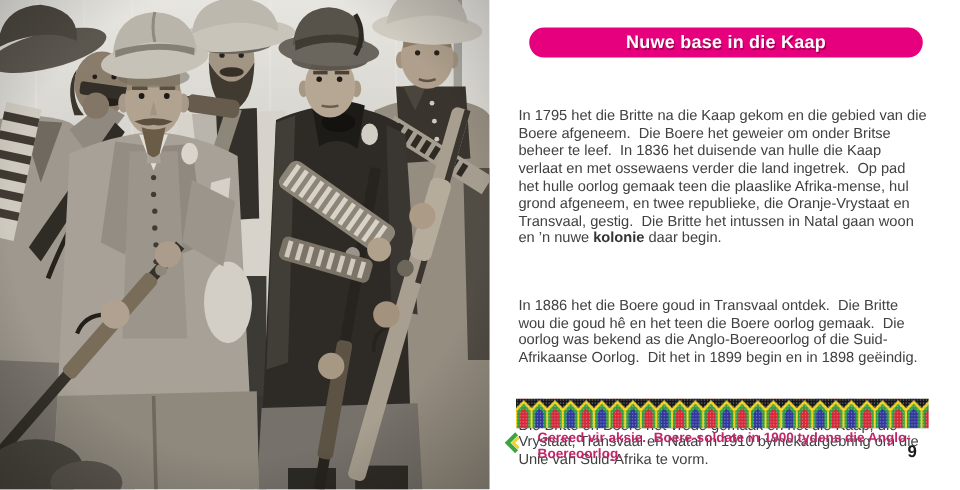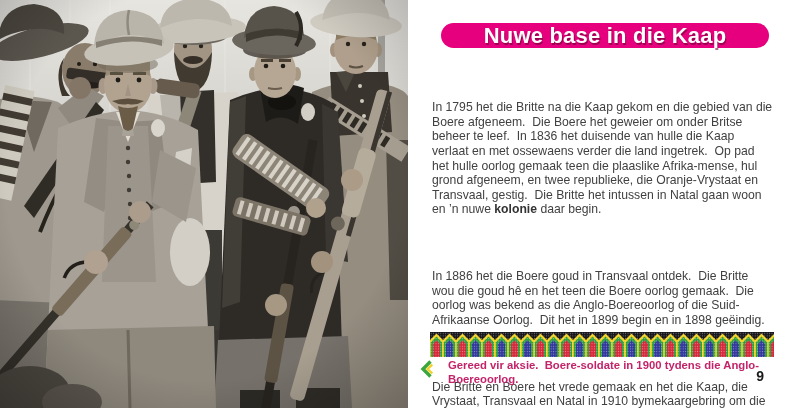--- a/index.html
+++ b/index.html
@@ -4,29 +4,29 @@
 <style>
   html,body{margin:0;padding:0;background:#ffffff;}
   body{width:800px;height:408px;font-family:"Liberation Sans",sans-serif;}
   .spread{position:relative;width:800px;height:408px;background:#ffffff;overflow:hidden;}
   .photo-pane{position:absolute;left:0;top:0;width:408px;height:408px;overflow:hidden;}
   .photo-pane svg{display:block;}
   .text-pane{position:absolute;left:408px;top:0;width:392px;height:408px;}
   .title-pill{
     position:absolute;left:33px;top:23px;width:328px;height:25px;
     background:#e6007e;border-radius:13px;color:#ffffff;
-    font-weight:bold;font-size:22px;line-height:25px;text-align:center;
+    font-weight:bold;font-size:15px;line-height:25px;text-align:center;
     letter-spacing:.2px;text-shadow:1px 1.5px 0 rgba(96,0,44,.55);
   }
   .article{
     position:absolute;left:24px;top:54px;width:342px;
     color:#414141;font-size:12.2px;line-height:14.6px;
     white-space:pre-wrap;
   }
-  .article p{margin:17px 0 6px 0;}
+  .article p{margin:6px 0 6px 0;}
   .article strong{font-weight:bold;color:#333333;}
   .bead-border{position:absolute;left:22px;top:332px;width:344px;height:25px;line-height:0;}
   .caption-row{position:absolute;left:12px;top:359px;width:362px;display:flex;align-items:flex-start;gap:15px;}
   .chevron{flex:0 0 auto;margin-top:1px;line-height:0;}
   .caption{color:#c32469;font-weight:bold;font-size:11.3px;line-height:13.5px;white-space:pre-wrap;}
   .page-number{position:absolute;right:36px;top:368px;font-size:14px;font-weight:600;color:#181818;}
 </style>
 </head>
 <body>
 

